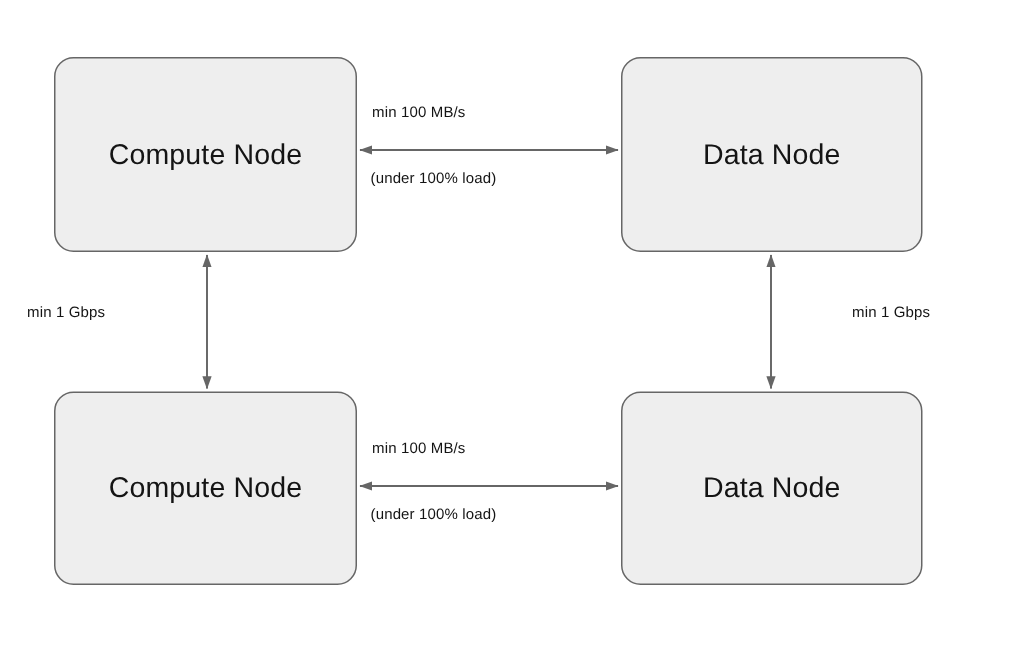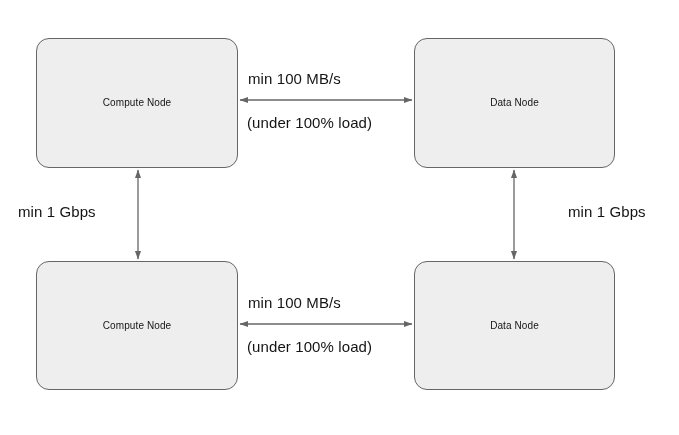--- a/index.html
+++ b/index.html
@@ -22,21 +22,21 @@
     position: absolute;
     box-sizing: border-box;
     background: #eeeeee;
     border: 1.3px solid #666666;
     border-radius: 13px;
     display: flex;
     align-items: center;
     justify-content: center;
   }
   .node-label {
-    font-size: 10px;
+    font-size: 19px;
     color: #141414;
     letter-spacing: 0.1px;
     line-height: 1;
     white-space: nowrap;
   }
   .box-compute-tl { left: 36px;  top: 38px;  width: 202px; height: 130px; }
   .box-data-tr    { left: 414px; top: 38px;  width: 201px; height: 130px; }
   .box-compute-bl { left: 36px;  top: 261px; width: 202px; height: 129px; }
   .box-data-br    { left: 414px; top: 261px; width: 201px; height: 129px; }
 
@@ -44,21 +44,21 @@
     position: absolute;
     left: 0;
     top: 0;
     width: 679px;
     height: 435px;
     pointer-events: none;
   }
 
   .edge-label {
     position: absolute;
-    font-size: 15px;
+    font-size: 10px;
     color: #141414;
     line-height: 1;
     white-space: nowrap;
     letter-spacing: 0.1px;
   }
   .lbl-h1-top    { left: 248px; top: 71px;  }
   .lbl-h1-bottom { left: 247px; top: 115px; }
   .lbl-h2-top    { left: 248px; top: 295px; }
   .lbl-h2-bottom { left: 247px; top: 339px; }
   .lbl-v-left    { left: 18px;  top: 204px; }

